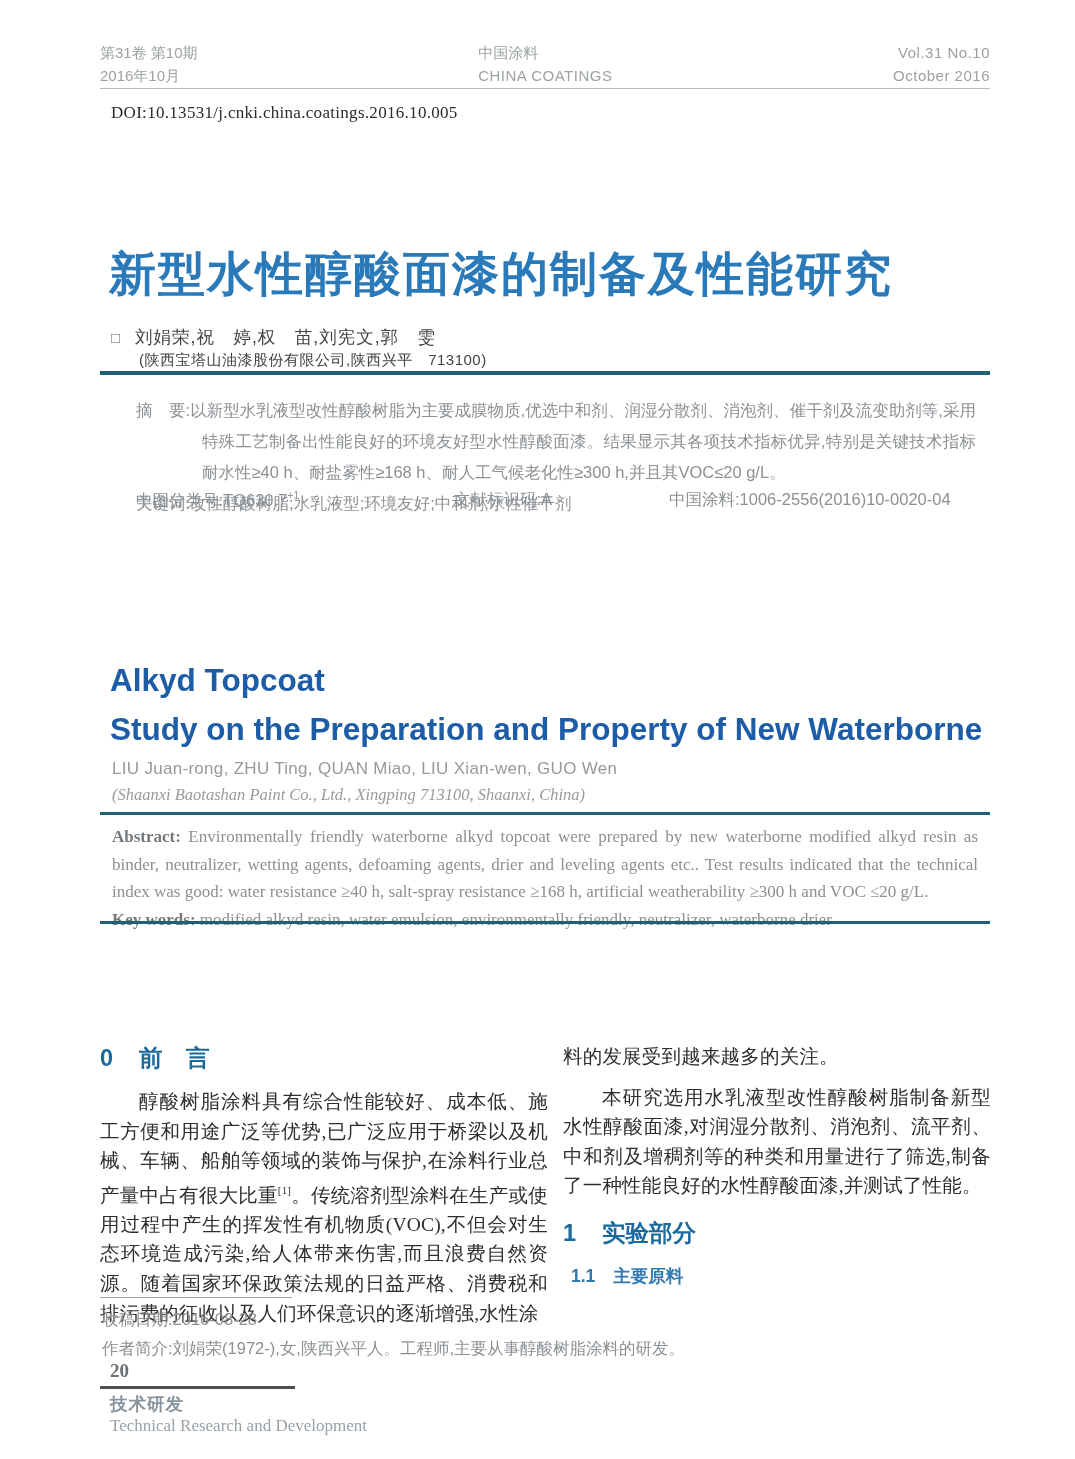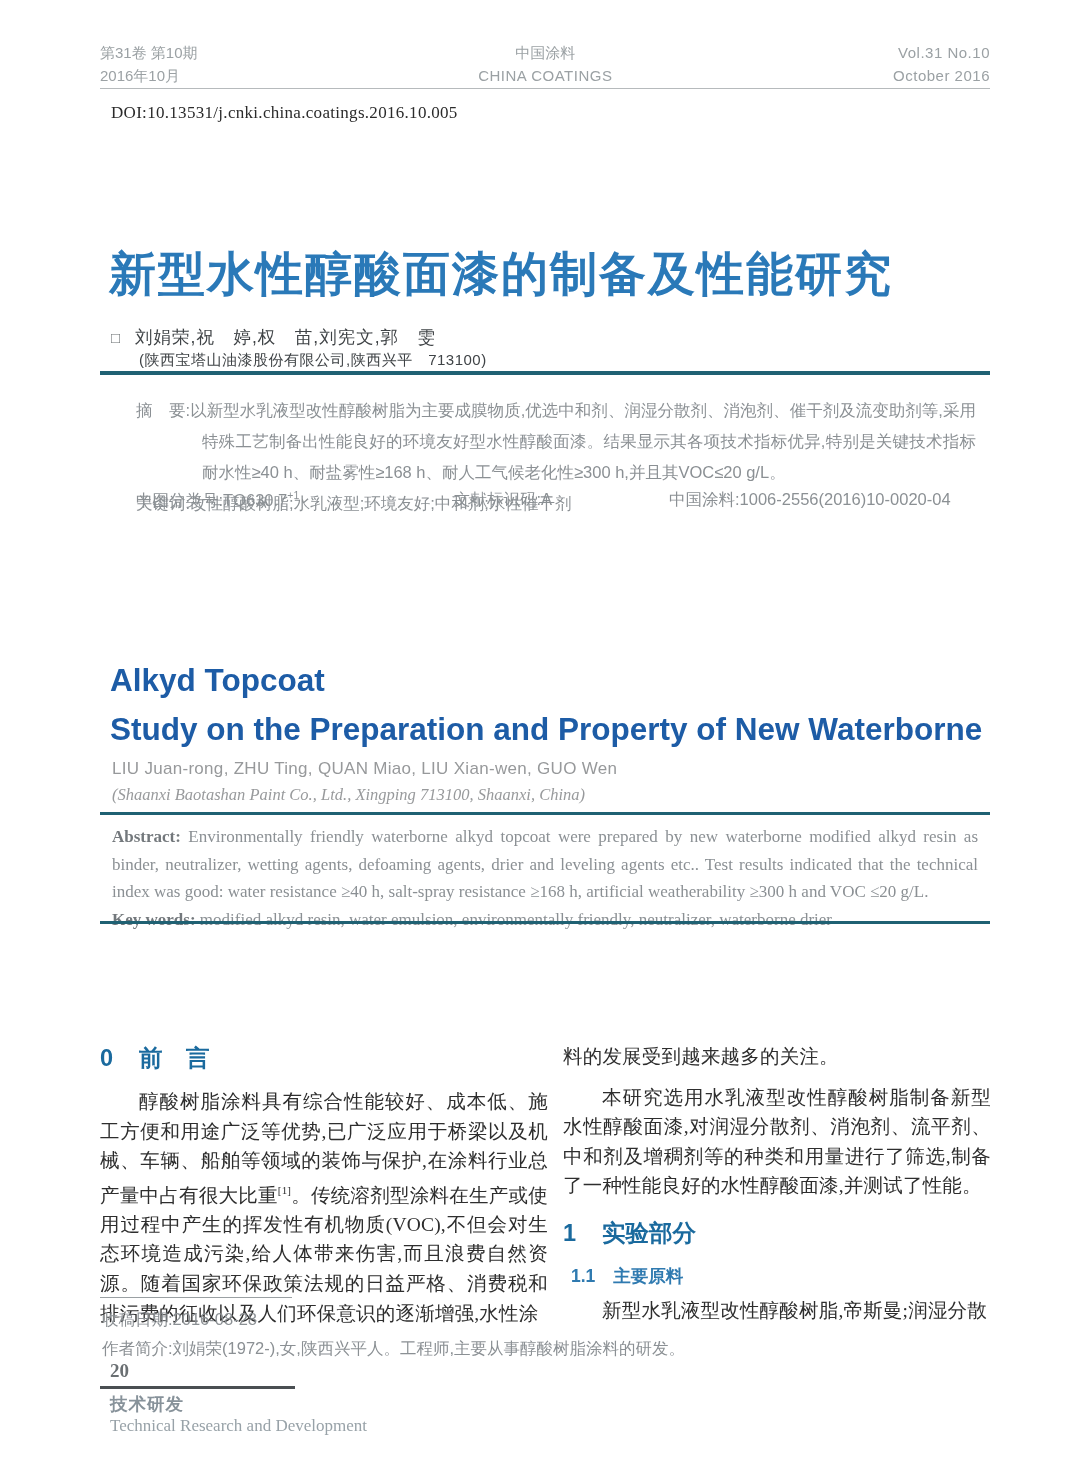--- a/index.html
+++ b/index.html
@@ -8,21 +8,21 @@
     position:relative; width:1075px; height:1459px; background:#fff;
     font-family:"Liberation Sans", sans-serif; overflow:hidden;
   }
   
   .jheader {
     position:absolute; top:41px; left:100px; width:890px;
     display:flex; justify-content:space-between;
     color:#9ba1a4; font-size:15px; line-height:23px;
   }
   .jheader .hcol { white-space:nowrap; }
-  .jheader .hcenter { text-align:center; }
+  .jheader .hcenter { }
   .jheader .hright { text-align:right; }
   .jheader .en { letter-spacing:0.5px; }
   .hdr-rule {
     position:absolute; top:88px; left:100px; width:890px;
     border-top:1.6px solid #b6babc;
   }
   .doi {
     position:absolute; top:103px; left:111px;
     font-family:"Liberation Serif", serif; font-size:17px; color:#2b2b2b;
     letter-spacing:0.3px;
@@ -208,21 +208,20 @@
     <p class="body-p">料的发展受到越来越多的关注。</p>
     <p class="body-p indent p-cont">本研究选用水乳液型改性醇酸树脂制备新型水性醇酸面漆,对润湿分散剂、消泡剂、流平剂、中和剂及增稠剂等的种类和用量进行了筛选,制备了一种性能良好的水性醇酸面漆,并测试了性能。</p>
     <div class="sec-h1">
       <span class="num">1</span>
       <span>实验部分</span>
     </div>
     <div class="sec-h2">
       <span class="num">1.1</span>
       <span>主要原料</span>
     </div>
-    <p class="body-p indent mat">新型水乳液型改性醇酸树脂,帝斯曼;润湿分散</p>
   </div>
 
   <div class="footnote-rule"></div>
   <div class="footnote">
     <div>收稿日期:2016-08-28</div>
     <div>作者简介:刘娟荣(1972-),女,陕西兴平人。工程师,主要从事醇酸树脂涂料的研发。</div>
   </div>
 
   <div class="page-num">20</div>
   <div class="footer-rule"></div>

